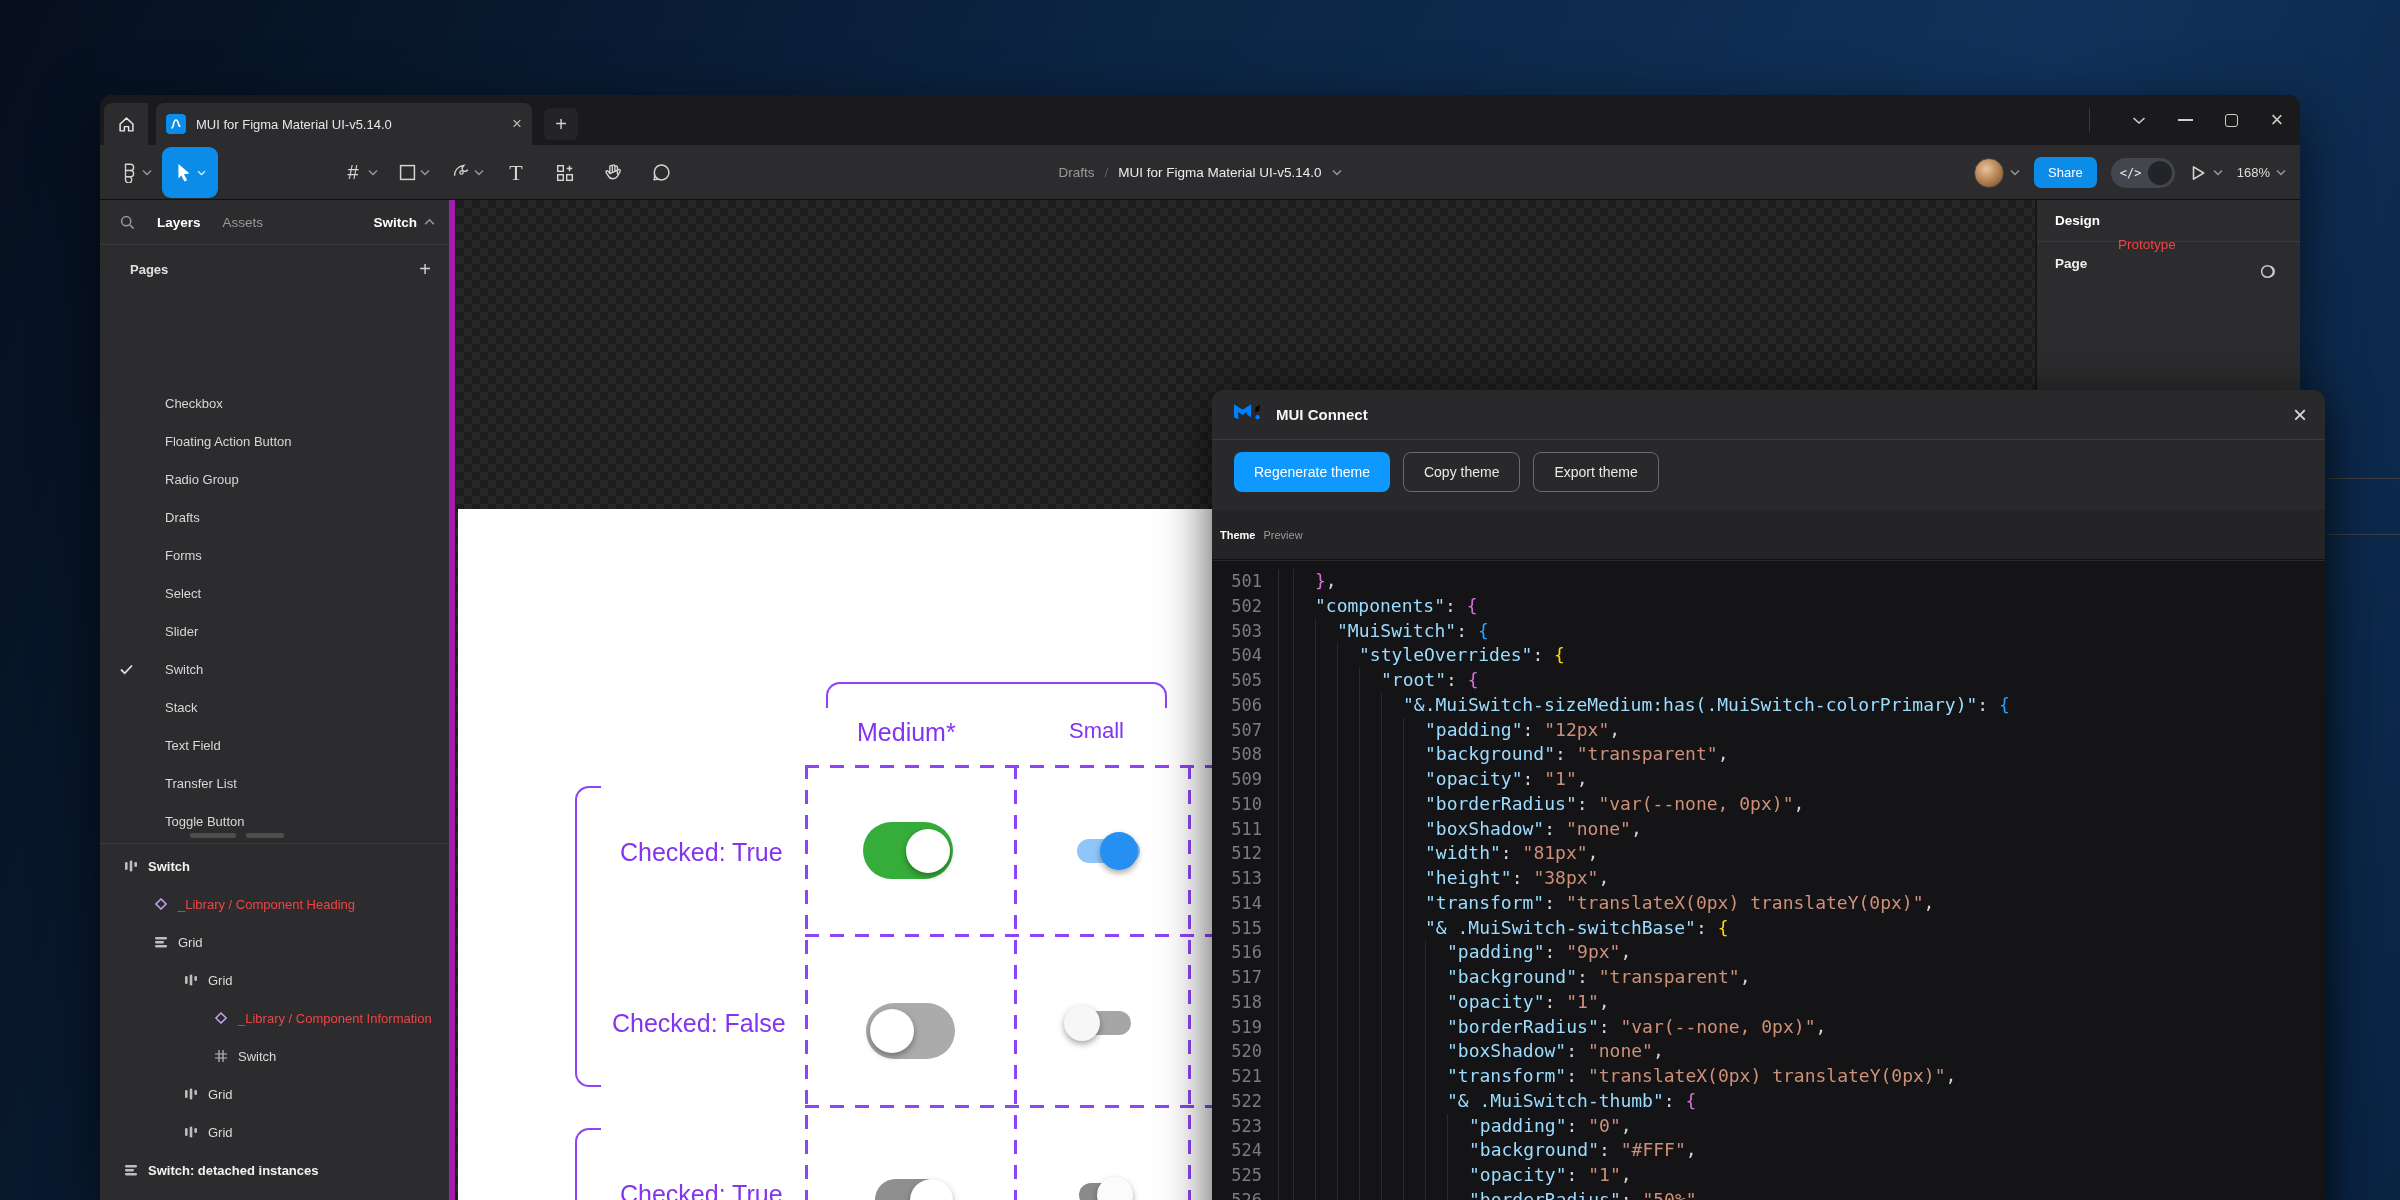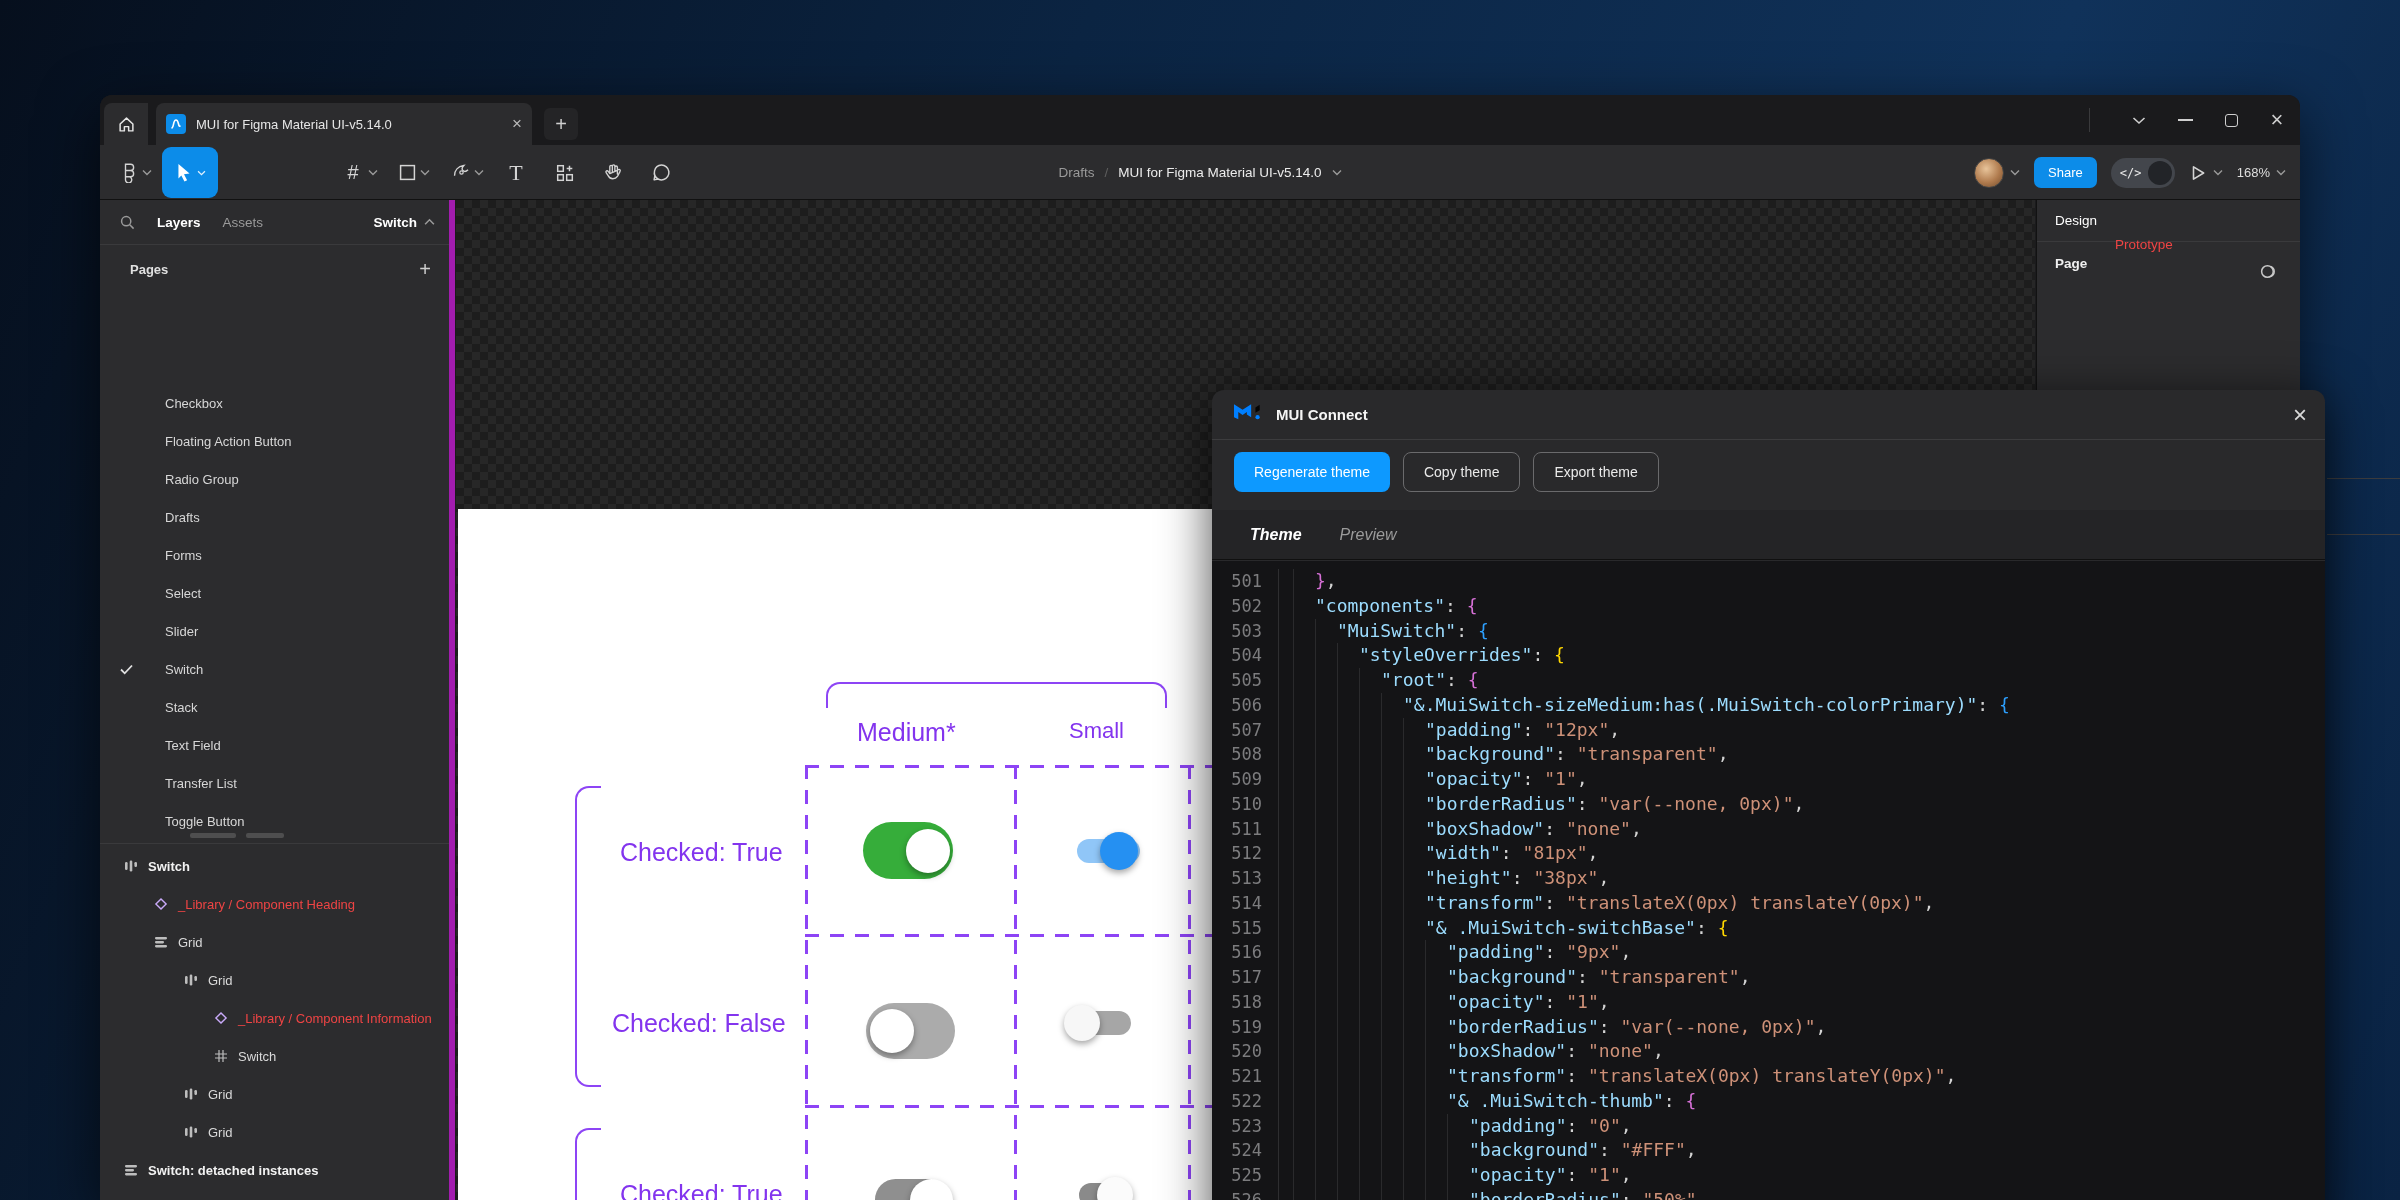--- a/index.html
+++ b/index.html
@@ -78,36 +78,36 @@
   #dialog{position:absolute;left:1112px;top:295px;width:1113px;height:905px;background:#29292b;
     border-radius:12px 12px 0 0;box-shadow:0 10px 50px rgba(0,0,0,.7);}
   .dlg-head{position:absolute;left:0;top:0;width:100%;height:50px;display:flex;align-items:center;border-bottom:1px solid #3c3c3e;}
   .dlg-title{color:#f5f5f5;font-size:15px;font-weight:700;margin-left:12px;text-align:center;}
   .dlg-close{position:absolute;right:18px;color:#d9d9d9;font-size:24px;line-height:1;}
   .dlg-btnrow{position:absolute;left:22px;top:62px;display:flex;gap:13px;}
   .dlg-btn{height:40px;border-radius:8px;font-size:14px;display:flex;align-items:center;padding:0 20px;}
   .dlg-btn.primary{background:#0d99ff;color:#fff;}
   .dlg-btn.outline{border:1px solid #6a6a6c;color:#eaeaea;background:transparent;}
   .dlg-tabs{position:absolute;left:0;top:120px;width:100%;height:50px;background:#242426;border-bottom:1px solid #101010;display:flex;align-items:center;}
-  .dlg-tab{font-size:16px;margin-left:38px;font-style:italic;}
+  .dlg-tab{font-size:11px;margin-left:8px;}
   .dlg-tab.active{color:#ffffff;font-weight:700;}
   .dlg-tab.idle{color:#9b9b9b;}
   #codearea{position:absolute;left:0;top:171px;width:100%;height:734px;background:#141416;overflow:hidden;
     font-family:"DejaVu Sans Mono","Liberation Mono",monospace;font-size:18px;}
   .cline{display:flex;height:24.75px;line-height:24.75px;white-space:pre;}
   .cline .ln{width:66px;flex:none;text-align:right;padding-right:16px;color:#7c7c7e;font-size:17px;}
   .cline .body{border-left:1px solid #2e2e30;padding-left:14px;display:flex;}
   .cline .guide{width:22px;flex:none;border-left:1px solid #2a2a2c;}
   .c-k{color:#9cdcfe;} .c-v{color:#ce9178;} .c-p{color:#d4d4d4;}
   .c-b1{color:#d670d6;} .c-b2{color:#2da0ff;} .c-b3{color:#ffd700;}
   
   #rightpanel{position:absolute;left:1936px;top:105px;width:264px;height:1000px;background:#2c2c2e;border-left:1px solid #121212;}
   .rp-tabs{position:absolute;left:0;top:0;width:100%;height:42px;display:flex;align-items:center;border-bottom:1px solid #3a3a3c;}
   .rp-tab{font-size:13.5px;margin-left:18px;}
-  .rp-tab.active{color:#fff;font-weight:400;text-align:center;}
+  .rp-tab.active{color:#fff;font-weight:700;text-align:center;}
   .rp-tab.idle{color:#ef4444;margin-top:48px;}
   .rp-page{position:absolute;left:18px;top:56px;color:#f0f0f0;font-size:13.5px;font-weight:700;}
   .rp-icon{position:absolute;color:#c9c9c9;display:flex;align-items:center;justify-content:center;}
   .rp-div{position:absolute;height:1px;background:#3c3c3e;}
   svg{display:block;}
 </style>
 </head>
 <body>
 
 <div id="screen">

